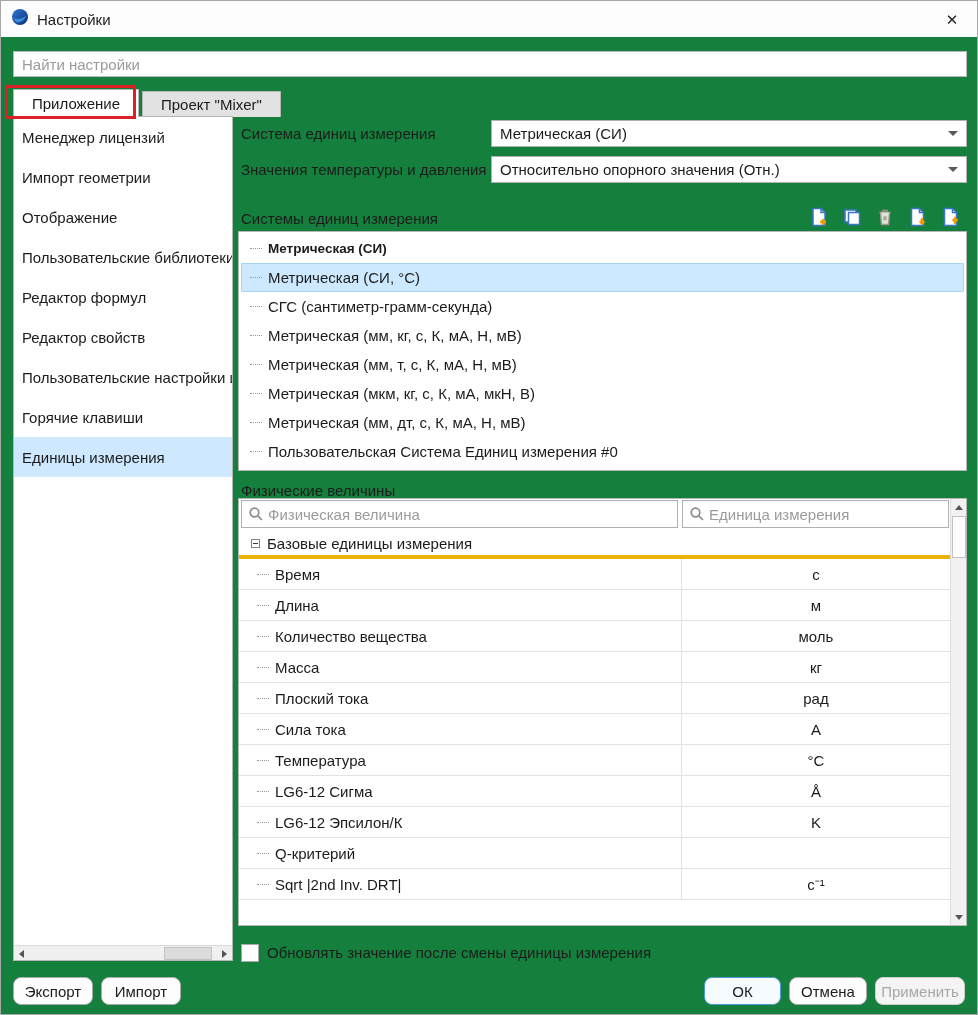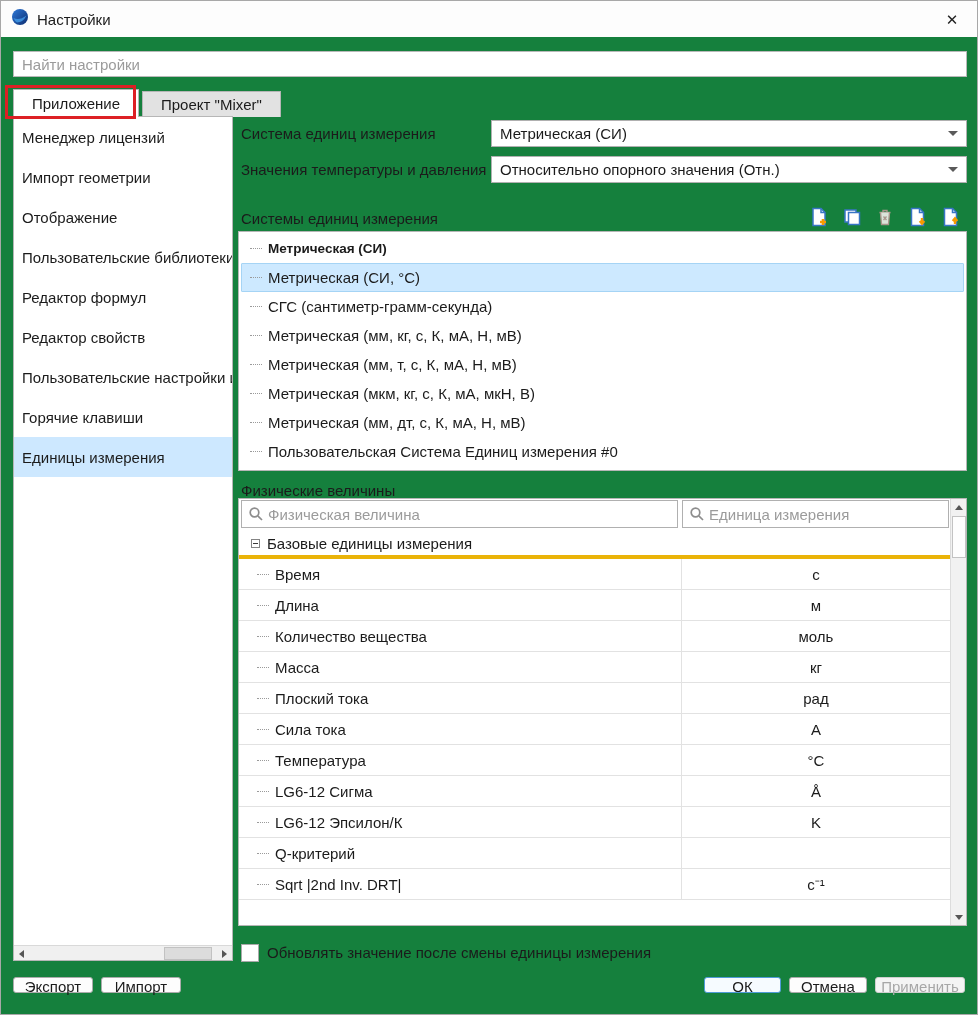--- a/index.html
+++ b/index.html
@@ -38,21 +38,21 @@
   .side-item.selected { background:#cde8ff; }
   .hscroll { position:absolute; left:0; right:0; bottom:0; height:15px; background:#f0f0f0;
              border-top:1px solid #d9d9d9; }
   .hs-arrow { position:absolute; top:0; width:15px; height:15px; display:flex; align-items:center; justify-content:center; }
   .hs-arrow.left { left:0; } .hs-arrow.right { right:0; }
   .tri-l { width:0; height:0; border-top:4px solid transparent; border-bottom:4px solid transparent; border-right:5px solid #555; }
   .tri-r { width:0; height:0; border-top:4px solid transparent; border-bottom:4px solid transparent; border-left:5px solid #555; }
   .hs-thumb { position:absolute; top:1px; left:150px; width:48px; height:13px; background:#dcdcdc; border:1px solid #c2c2c2; }
 
   
-  .btn { position:absolute; height:16px; background:#fdfdfd; border:1px solid #ababab; border-radius:3px;
+  .btn { position:absolute; height:28px; background:#fdfdfd; border:1px solid #ababab; border-radius:8px;
          font-family:inherit; font-size:15px; color:#1b1b1b; cursor:pointer; }
   .btn-export { left:12px;  top:976px; width:80px; }
   .btn-import { left:100px; top:976px; width:80px; }
   .btn-ok     { right:196px; top:976px; width:77px; border-color:#4f9bd8; background:#f6fbff; }
   .btn-cancel { right:110px; top:976px; width:78px; }
   .btn-apply  { right:12px;  top:976px; width:90px; color:#a7a7a7; background:#f4f4f4; border-color:#cfcfcf; cursor:default; }
 
   
   .form-label { position:absolute; font-size:15px; white-space:nowrap; }
   .lbl-1 { left:240px; top:124px; }

